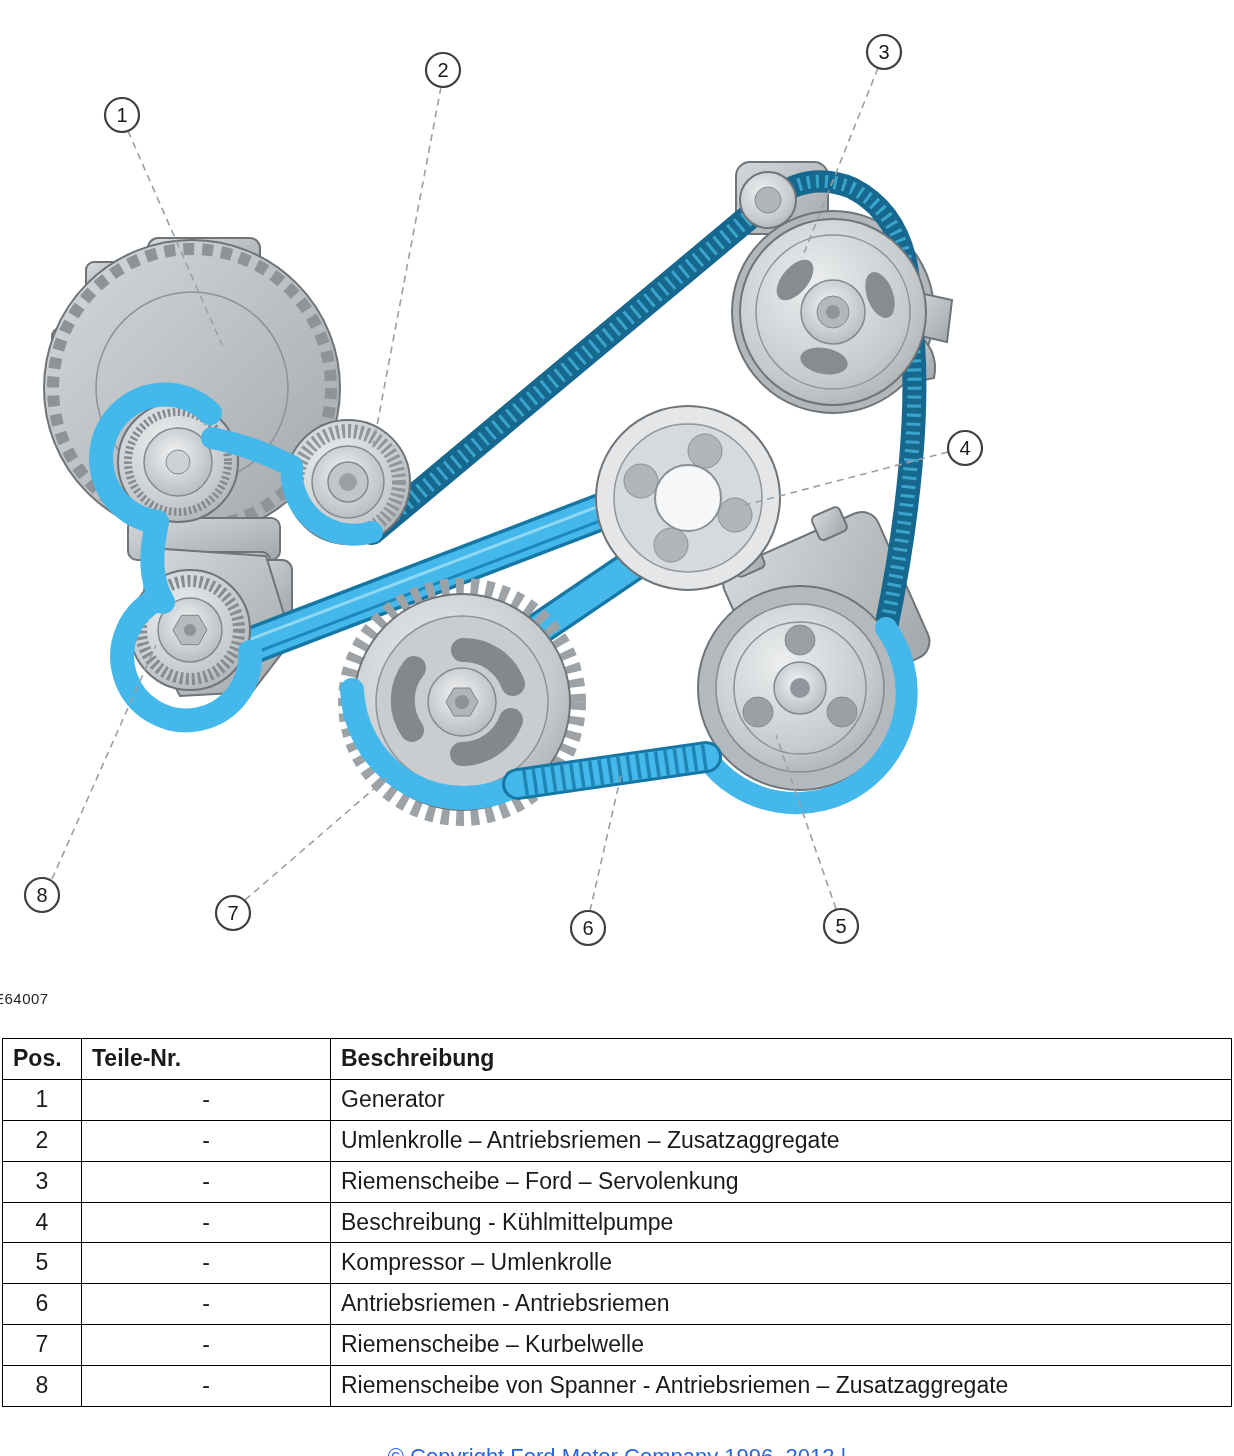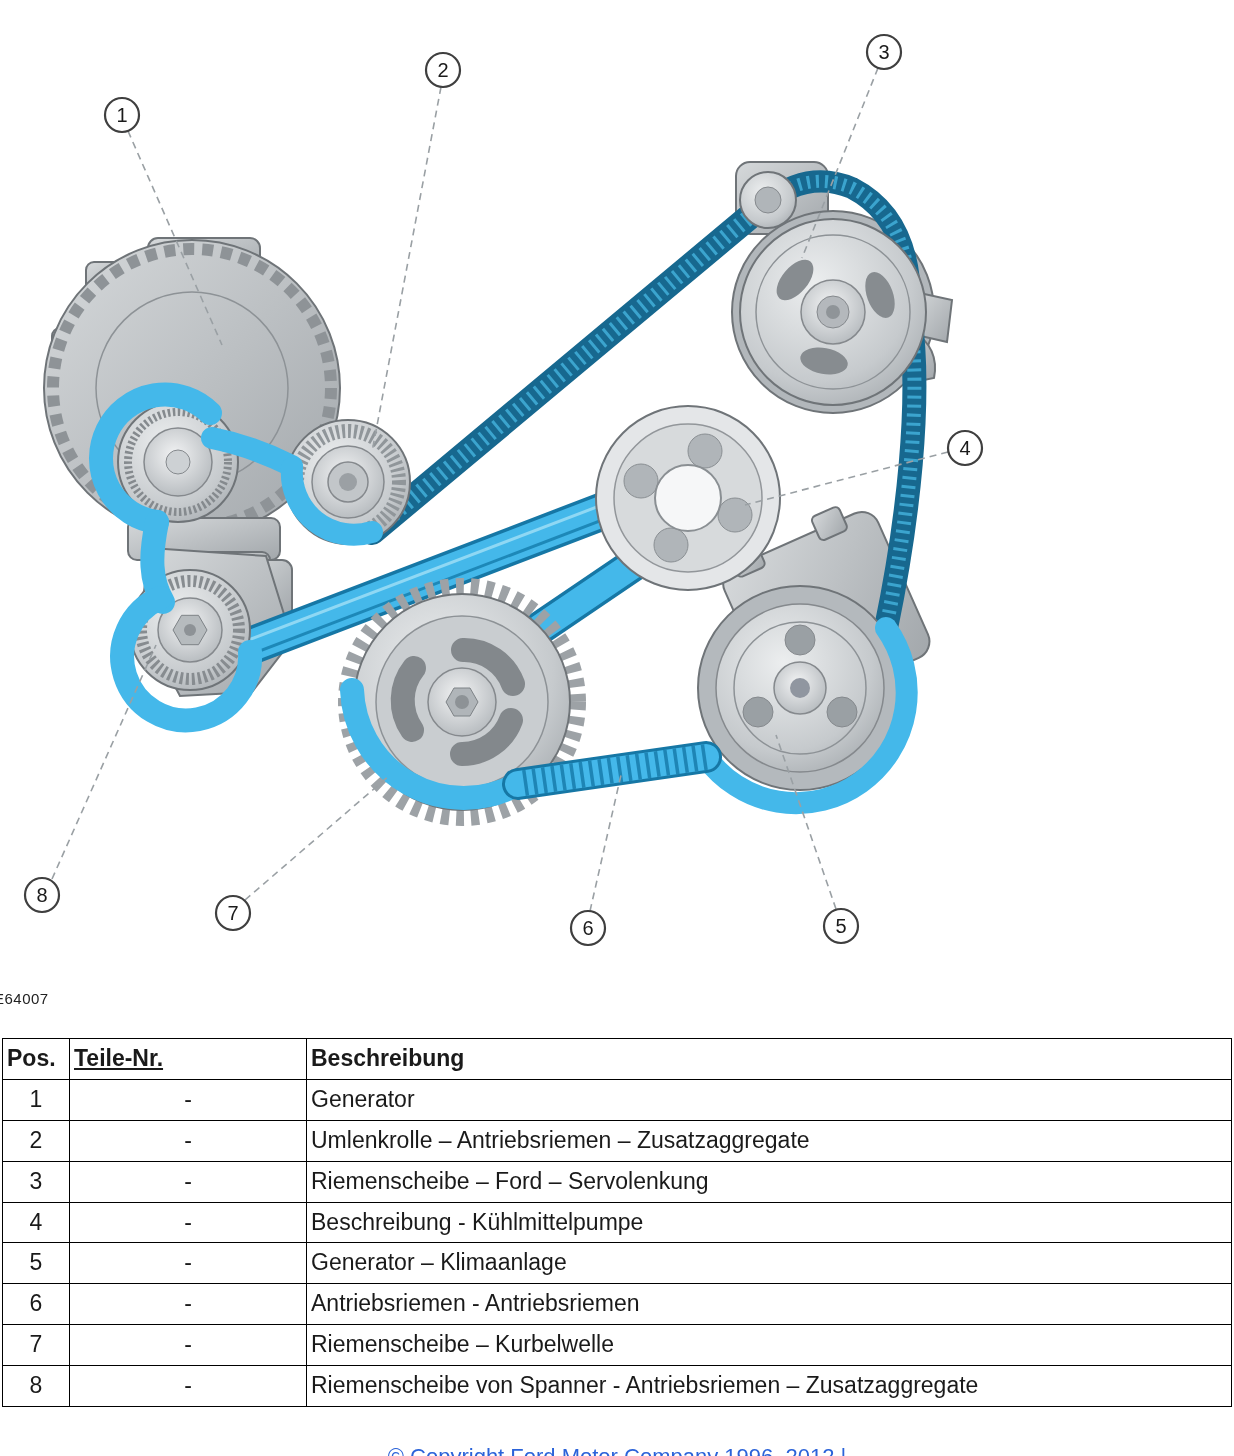--- a/index.html
+++ b/index.html
@@ -1,26 +1,26 @@
 <!DOCTYPE html>
 <html><head>
 <meta charset="utf-8">
 <style>
   html,body{margin:0;padding:0;background:#fff;}
   .page{position:relative;width:1234px;height:1456px;overflow:hidden;background:#fff;
         font-family:"Liberation Sans",sans-serif;color:#1a1a1a;}
   .diagram{position:absolute;top:0;left:0;width:1234px;height:1008px;}
   .fig-label{position:absolute;left:-6px;top:990px;font-size:15px;color:#222;letter-spacing:.5px;}
   table.parts{position:absolute;top:1038px;left:2px;width:1230px;border-collapse:collapse;table-layout:fixed;}
-  table.parts th, table.parts td{border:1.7px solid #000;padding:5px 4px;font-size:23px;line-height:1.3;
+  table.parts th, table.parts td{border:1.7px solid #000;padding:5px 10px;font-size:23px;line-height:1.3;
         overflow:hidden;white-space:nowrap;}
   table.parts th{font-weight:bold;text-align:left;}
   th.c-pos, td.c-pos{width:58px;text-align:center;}
   th.c-part, td.c-part{width:228px;text-align:center;}
-  th.c-part{text-align:center;text-decoration:underline;}
+  th.c-part{text-align:center;}
   th.c-desc, td.c-desc{text-align:left;margin-left:43px;}
   .footer{position:absolute;top:1444px;left:0;width:100%;text-align:center;color:#2b63d9;font-size:22px;}
   .belt-edge{stroke:#1677a5;fill:none;stroke-linecap:round;}
   .belt-main{stroke:#44b8ea;fill:none;stroke-linecap:round;}
   .belt-dark{stroke:#17688f;fill:none;stroke-linecap:round;}
   .belt-hatch{stroke:#3ba4ce;fill:none;stroke-linecap:butt;}
   .callout-line{stroke:#9aa0a4;stroke-width:1.6;stroke-dasharray:7 5;fill:none;}
   .callout-circle{fill:#fff;stroke:#3f3f3f;stroke-width:2.2;}
   .callout-num{font-size:20px;fill:#1a1a1a;text-anchor:middle;font-family:"Liberation Sans",sans-serif;}
   .metal{stroke:#6f7478;stroke-width:2;}
@@ -250,21 +250,21 @@
         <td class="c-desc">Riemenscheibe – Ford – Servolenkung</td>
       </tr>
       <tr>
         <td class="c-pos">4</td>
         <td class="c-part">-</td>
         <td class="c-desc">Beschreibung - Kühlmittelpumpe</td>
       </tr>
       <tr>
         <td class="c-pos">5</td>
         <td class="c-part">-</td>
-        <td class="c-desc">Generator – Klimaanlage</td>
+        <td class="c-desc">Kompressor – Umlenkrolle</td>
       </tr>
       <tr>
         <td class="c-pos">6</td>
         <td class="c-part">-</td>
         <td class="c-desc">Antriebsriemen - Antriebsriemen</td>
       </tr>
       <tr>
         <td class="c-pos">7</td>
         <td class="c-part">-</td>
         <td class="c-desc">Riemenscheibe – Kurbelwelle</td>

